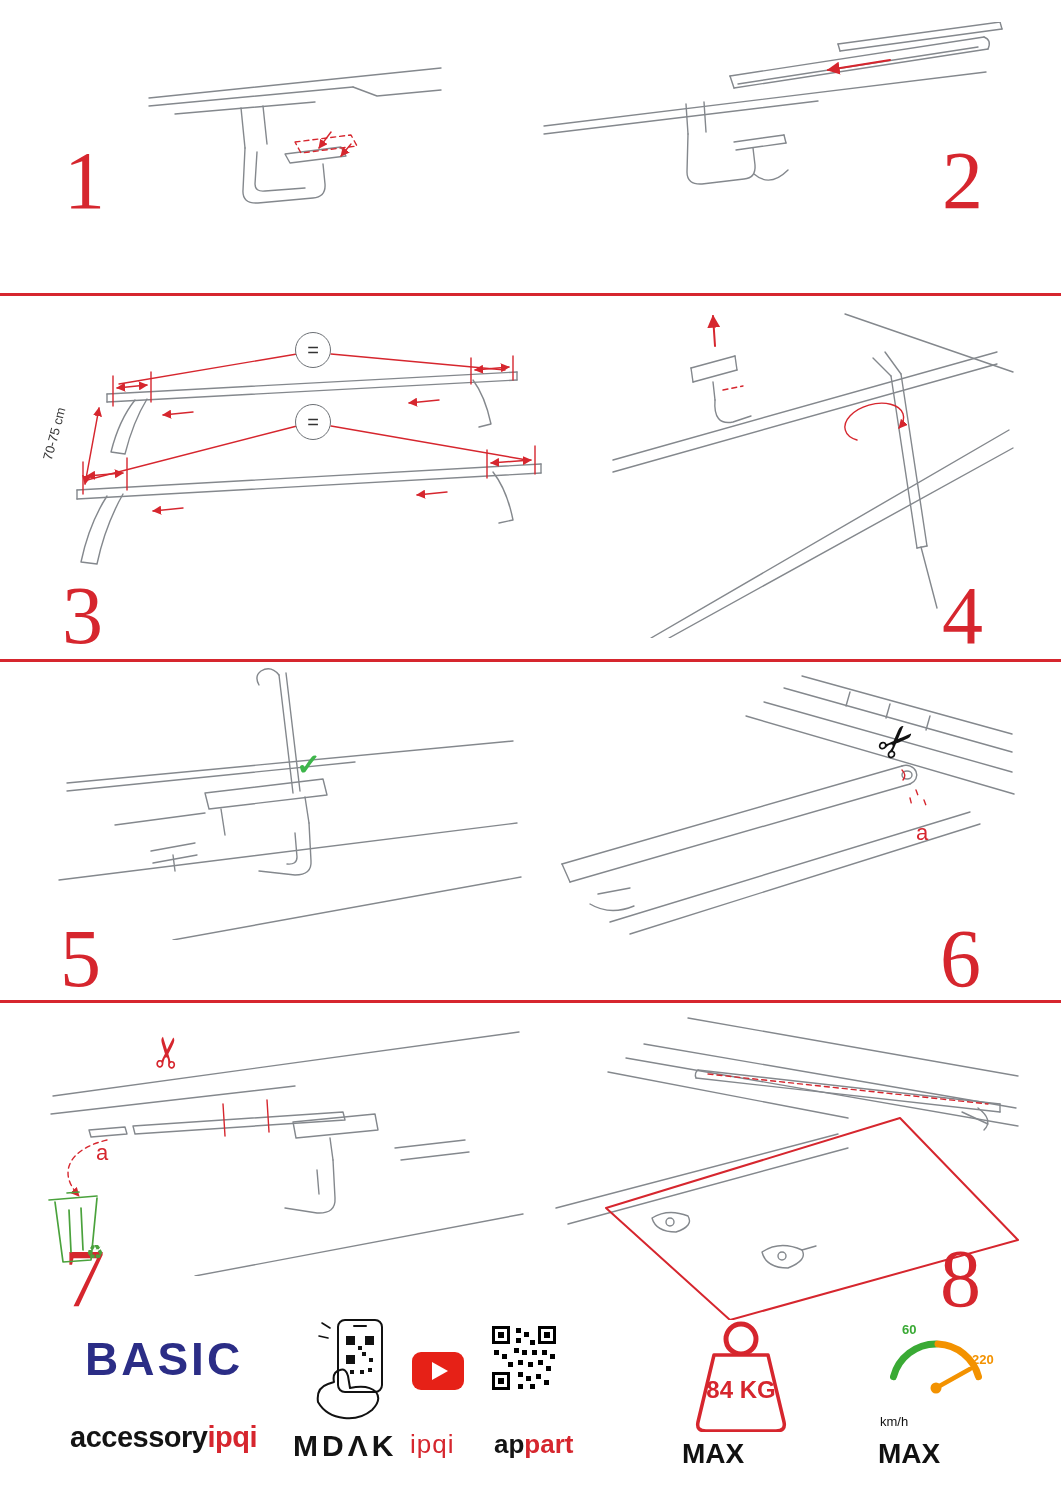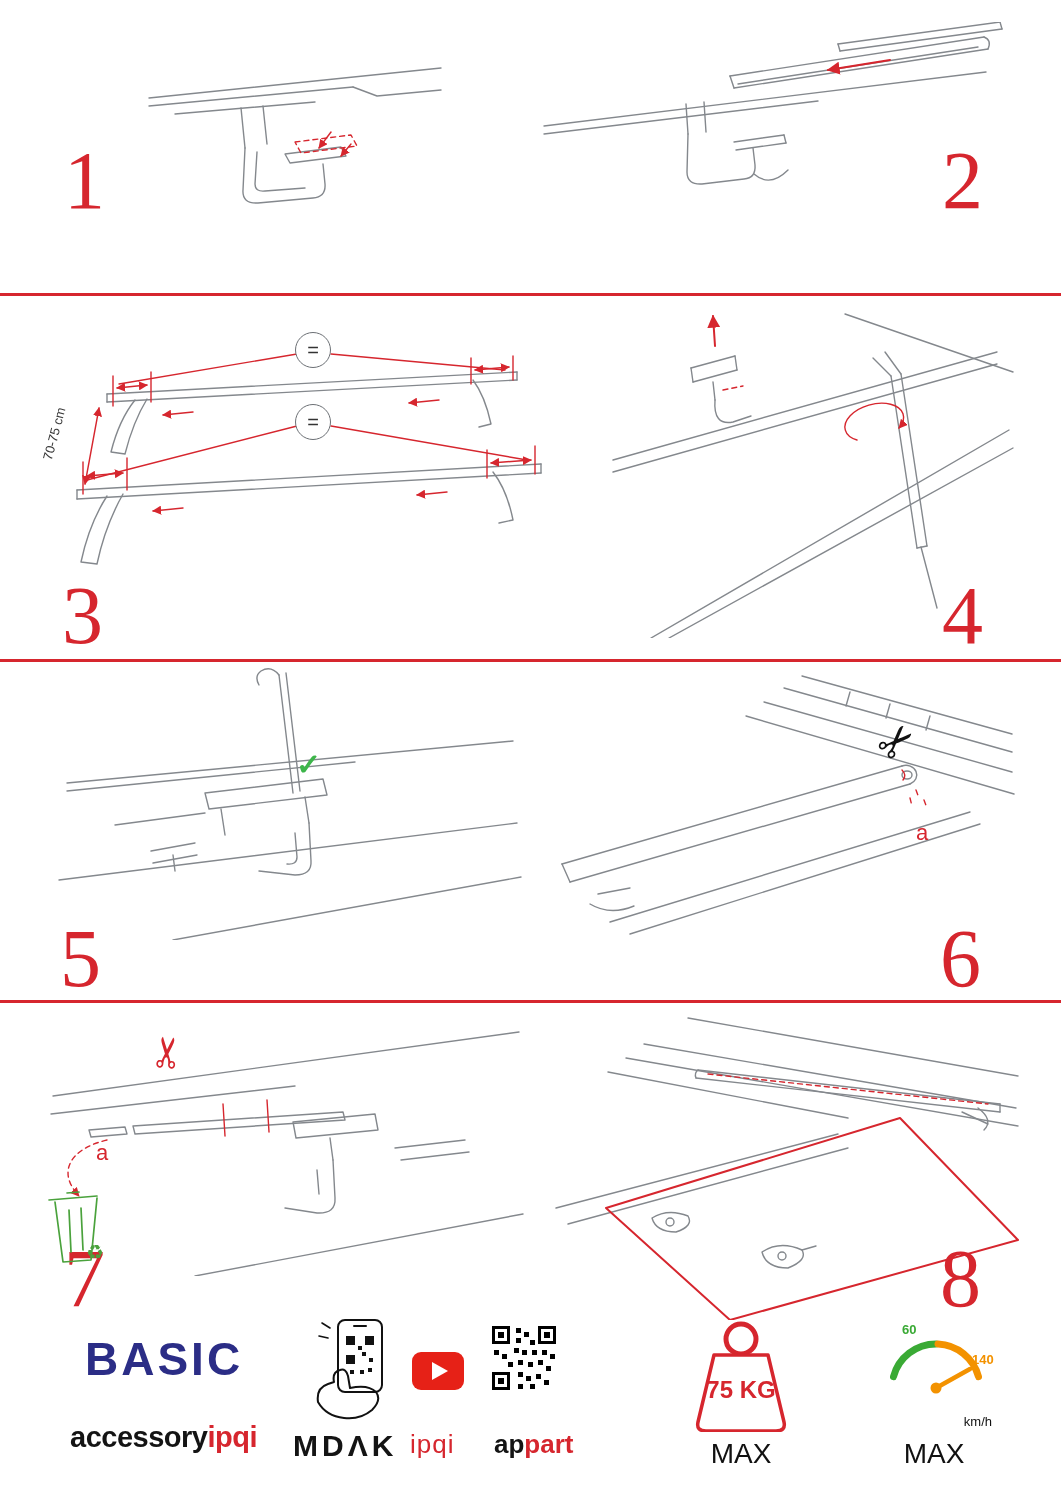--- a/index.html
+++ b/index.html
@@ -35,23 +35,23 @@
   .recycle{position:absolute;font-size:20px;color:var(--bin-green);font-family:"DejaVu Sans",sans-serif;}
   
   .brand-basic{position:absolute;left:85px;top:1332px;font-size:46px;font-weight:700;letter-spacing:3px;color:var(--blue);}
   .brand-sub{position:absolute;left:70px;top:1421px;font-size:29px;font-weight:700;letter-spacing:-0.5px;color:var(--ink);}
   .brand-sub .red{color:var(--red);}
   .logo-mdak{position:absolute;left:293px;top:1429px;font-size:30px;font-weight:700;letter-spacing:4px;color:var(--ink);}
   .logo-ipqi{position:absolute;left:410px;top:1429px;font-size:26px;font-weight:500;letter-spacing:1px;color:var(--red);}
   .logo-apline{position:absolute;left:494px;top:1429px;font-size:26px;font-weight:600;color:var(--ink);}
   .logo-apline .red{color:var(--red);}
   .weight-value{position:absolute;left:682px;top:1376px;width:118px;text-align:center;font-size:24px;font-weight:700;color:var(--red);}
-  .max-label{position:absolute;width:118px;text-align:center;font-size:28px;font-weight:400;color:#111;}
+  .max-label{position:absolute;width:118px;font-size:28px;font-weight:700;color:#111;}
   .speed-num{position:absolute;font-size:13px;font-weight:700;}
-  .speed-unit{position:absolute;left:880px;top:1414px;width:112px;text-align:right;font-size:13px;color:#111;}
+  .speed-unit{position:absolute;left:880px;top:1414px;width:112px;text-align:left;font-size:13px;color:#111;}
 </style>
 </head>
 <body>
 
 <div class="page">
 
   <svg width="0" height="0" style="position:absolute" aria-hidden="true">
     <defs>
       <marker id="ahr" viewBox="0 0 10 10" refX="9" refY="5" markerWidth="6.5" markerHeight="6.5" orient="auto-start-reverse">
         <path d="M0,0L10,5L0,10Z" fill="#d6262e"></path>
@@ -374,27 +374,27 @@
     </g>
   </svg>
   <div class="logo-apline">
     <span>ap</span><span class="red">part</span>
   </div>
 
   <svg class="abs" style="left:682px;top:1318px;" width="118" height="114" viewBox="0 0 118 114">
     <circle cx="59" cy="21" r="15" fill="none" stroke="#d6262e" stroke-width="5"></circle>
     <path d="M32,37 L86,37 L102,104 Q104,113 94,113 L24,113 Q14,113 16,104 Z" fill="#fff" stroke="#d6262e" stroke-width="3.5" stroke-linejoin="round"></path>
   </svg>
-  <div class="weight-value">75 KG</div>
+  <div class="weight-value">84 KG</div>
   <div class="max-label" style="left:682px;top:1438px;">MAX</div>
 
   <svg class="abs" style="left:880px;top:1322px;" width="112" height="108" viewBox="0 0 112 108">
     <path d="M13.5,54.6 A44,44 0 0 1 56,22" fill="none" stroke="#3aaa35" stroke-width="7" stroke-linecap="round"></path>
     <path d="M58,22 A44,44 0 0 1 98.5,54.6" fill="none" stroke="#f39200" stroke-width="7" stroke-linecap="round"></path>
     <line x1="56" y1="66" x2="90" y2="47" stroke="#f39200" stroke-width="4.5" stroke-linecap="round"></line>
     <circle cx="56" cy="66" r="5.5" fill="#f39200"></circle>
   </svg>
   <div class="speed-num" style="left:902px;top:1322px;color:#3aaa35;">60</div>
-  <div class="speed-num" style="left:972px;top:1352px;color:#f39200;">140</div>
+  <div class="speed-num" style="left:972px;top:1352px;color:#f39200;">220</div>
   <div class="speed-unit">km/h</div>
   <div class="max-label" style="left:878px;top:1438px;width:112px;">MAX</div>
 
 </div>
 
 </body></html>

